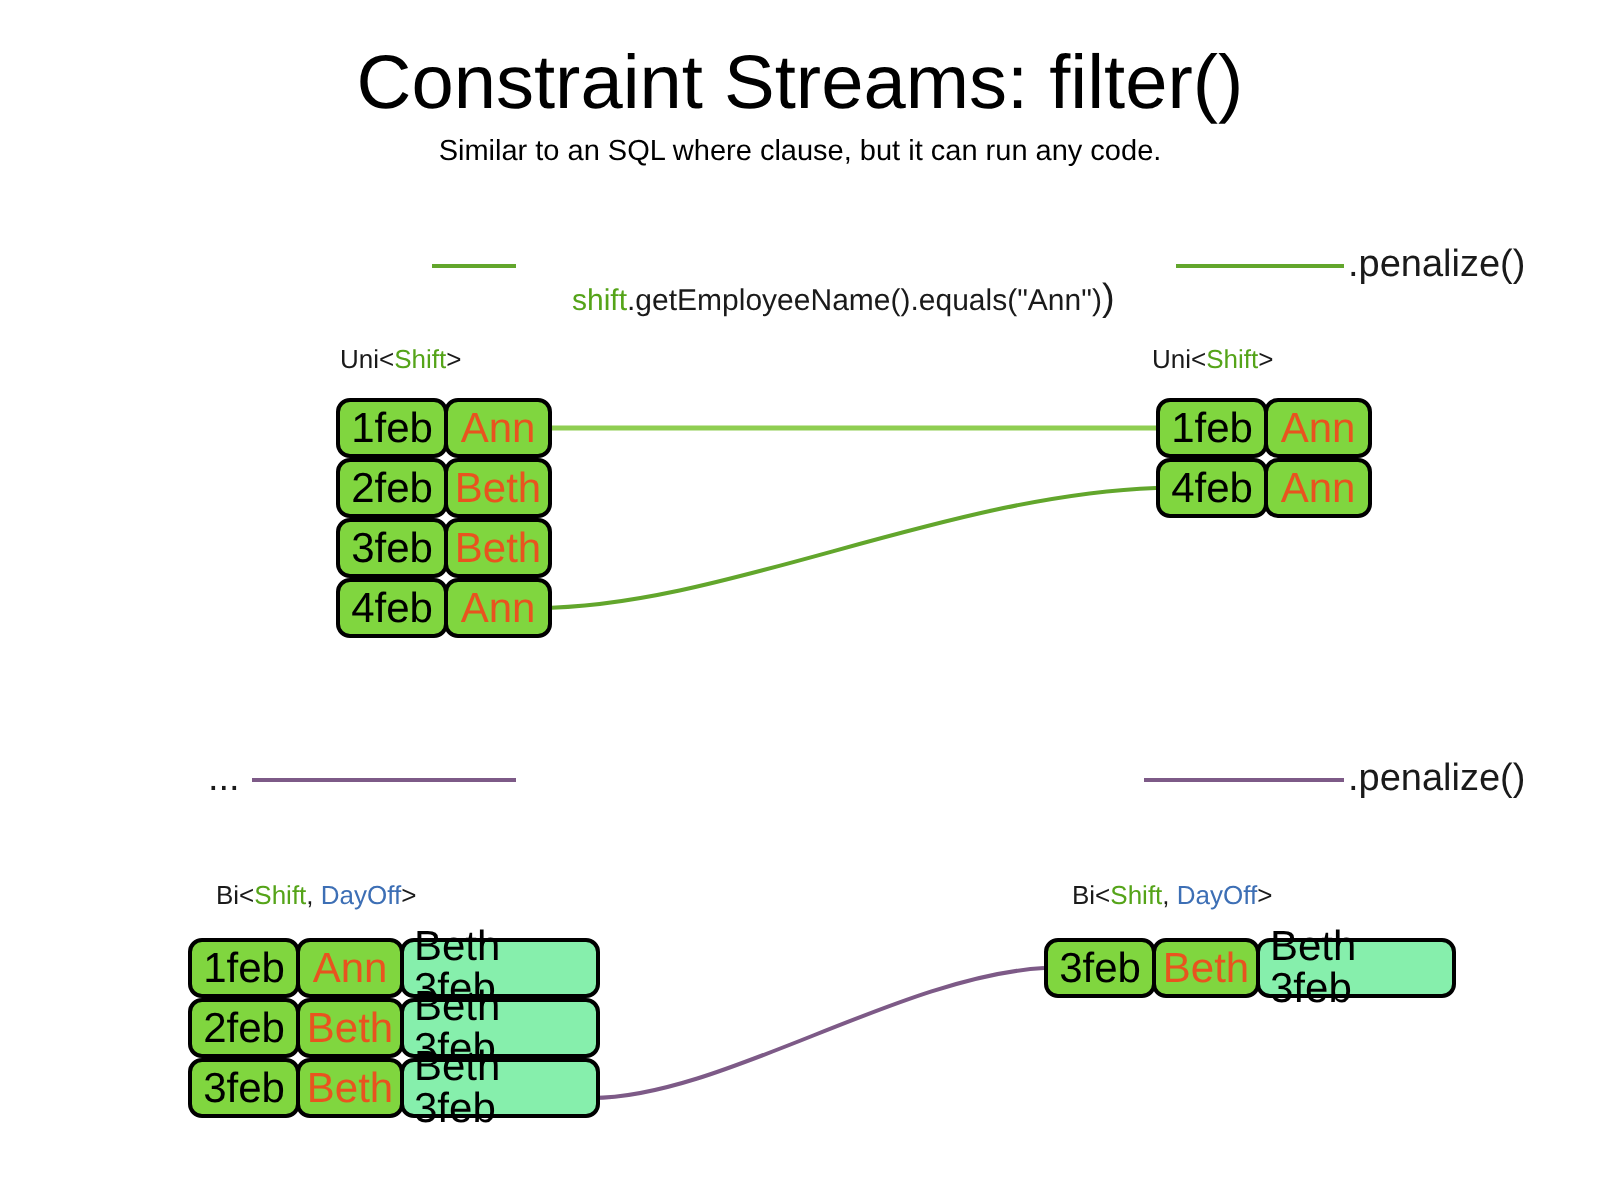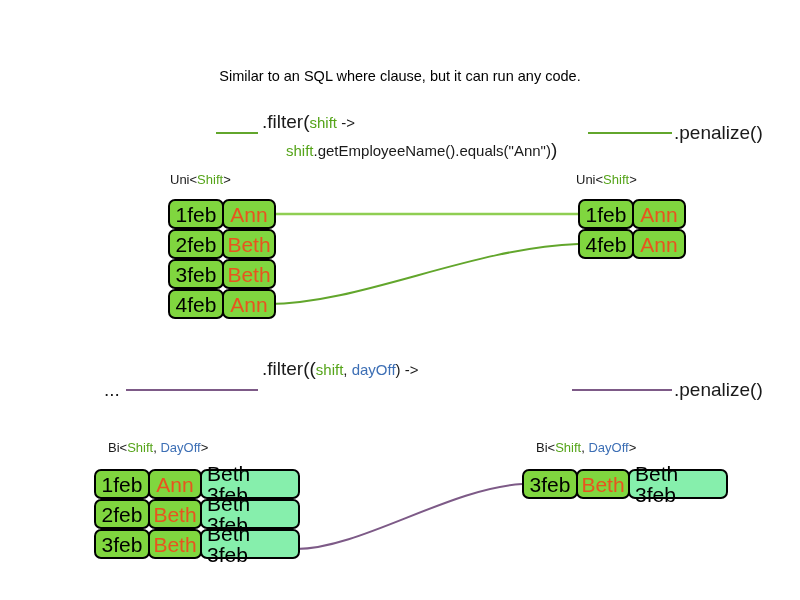--- a/index.html
+++ b/index.html
@@ -52,41 +52,41 @@
   svg.links{position:absolute;left:0;top:0;width:800px;height:600px;pointer-events:none;}
   .ln-green{stroke:#8fce52;fill:none;}
   .ln-green-d{stroke:#62a62c;fill:none;}
   .ln-purple{stroke:#7d5a87;fill:none;}
 </style>
 </head>
 <body>
 
 <div id="stage">
 
+  <div class="abs title">Constraint Streams: filter()</div>
   <div class="abs subtitle">Similar to an SQL where clause, but it can run any code.</div>
 
   <svg class="links" viewBox="0 0 800 600">
 
     <line x1="216" y1="133" x2="258" y2="133" class="ln-green-d" stroke-width="2"></line>
 
     <line x1="588" y1="133" x2="672" y2="133" class="ln-green-d" stroke-width="2"></line>
 
     <line x1="268" y1="214" x2="578" y2="214" class="ln-green" stroke-width="2.5"></line>
 
     <path d="M268,304 C360,304 470,248 578,244" class="ln-green-d" stroke-width="2"></path>
 
     <line x1="126" y1="390" x2="258" y2="390" class="ln-purple" stroke-width="2"></line>
 
     <line x1="572" y1="390" x2="672" y2="390" class="ln-purple" stroke-width="2"></line>
 
     <path d="M296,549 C360,549 450,488 522,484" class="ln-purple" stroke-width="2"></path>
   </svg>
 
 
-  <div class="abs code" style="left:262px;top:110px;"><span>.filter(</span><span class="code-sm shiftc">shift</span><span class="code-sm"> -&gt;</span></div>
 
   <div class="abs code-sm" style="left:286px;top:138px;"><span class="shiftc">shift</span><span>.getEmployeeName().equals("Ann")</span><span class="code">)</span></div>
 
   <div class="abs code" style="left:674px;top:121px;">.penalize()</div>
 
   <div class="abs caption" style="left:170px;top:168px;"><span>Uni&lt;</span><span class="shiftc">Shift</span><span>&gt;</span></div>
 
   <div class="abs caption" style="left:576px;top:168px;"><span>Uni&lt;</span><span class="shiftc">Shift</span><span>&gt;</span></div>
 
   <div class="row" style="left:168px;top:199px;">
@@ -110,21 +110,20 @@
     <div class="cell green t-black" style="width:56px;">1feb</div>
     <div class="cell green t-orange" style="width:54px;">Ann</div>
   </div>
   <div class="row" style="left:578px;top:229px;">
     <div class="cell green t-black" style="width:56px;">4feb</div>
     <div class="cell green t-orange" style="width:54px;">Ann</div>
   </div>
 
   <div class="abs code" style="left:104px;top:378px;">...</div>
 
-  <div class="abs code" style="left:262px;top:357px;"><span>.filter((</span><span class="code-sm shiftc">shift</span><span class="code-sm">, </span><span class="code-sm dayoffc">dayOff</span><span class="code-sm">) -&gt;</span></div>
 
 
 
   <div class="abs code" style="left:674px;top:378px;">.penalize()</div>
 
   <div class="abs caption" style="left:108px;top:436px;"><span>Bi&lt;</span><span class="shiftc">Shift</span><span>, </span><span class="dayoffc">DayOff</span><span>&gt;</span></div>
 
   <div class="abs caption" style="left:536px;top:436px;"><span>Bi&lt;</span><span class="shiftc">Shift</span><span>, </span><span class="dayoffc">DayOff</span><span>&gt;</span></div>
 
   <div class="row" style="left:94px;top:469px;">

